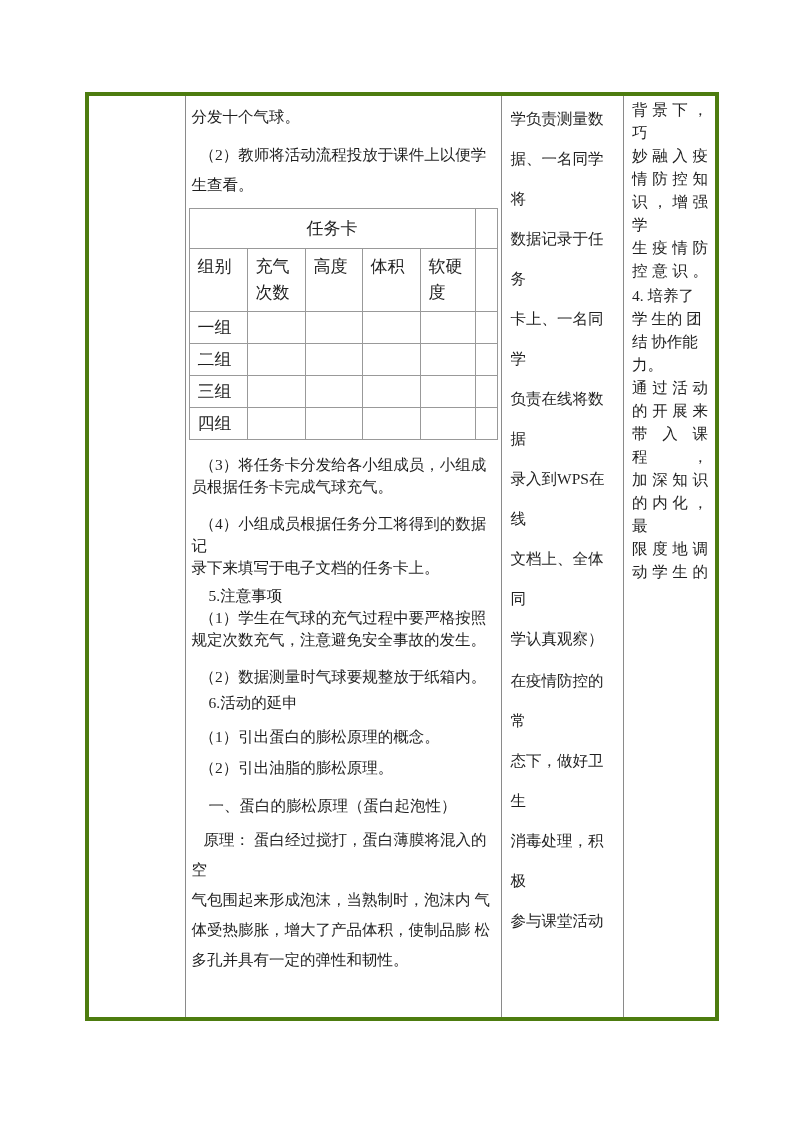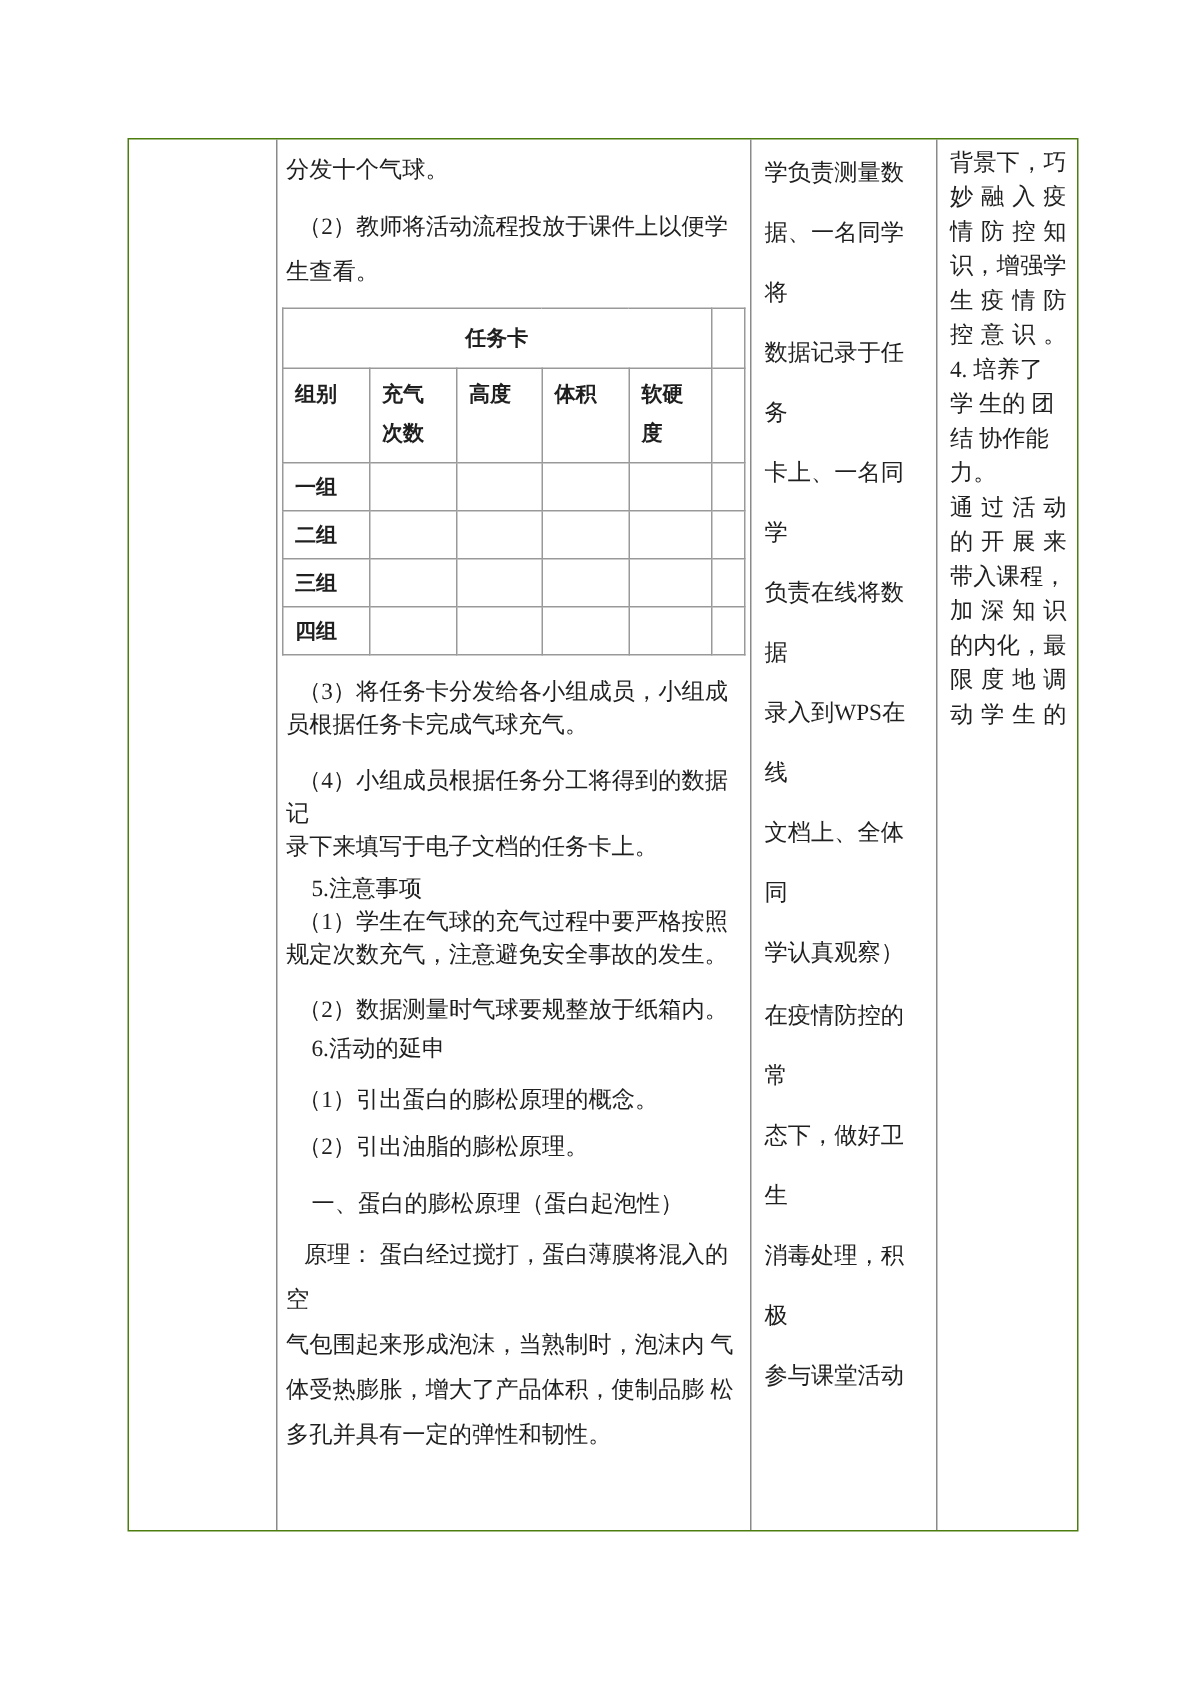--- a/index.html
+++ b/index.html
@@ -8,21 +8,21 @@
     width:793px;height:1122px;
     background:#ffffff;
     font-family:"Liberation Serif","DejaVu Serif",serif;
     color:#1f1f1f;
     overflow:hidden;
   }
   .doc-table{
     position:absolute;
     left:85px;top:92px;
     width:634px;height:929px;
-    border:1px solid #4d7c0f;
+    border:4px solid #4d7c0f;
     display:flex;
     box-sizing:border-box;
     background:#ffffff;
   }
   .cell{box-sizing:border-box;height:100%;}
   .cell + .cell{border-left:1px solid #8a8a8a;}
   .cell-blank{width:98px;}
   .cell-activity{width:316px;padding:6px 8px 0 6px;}
   .cell-students{width:125px;padding:3px 8px 0 9px;}
   .cell-eval{width:94px;padding:4px 7px 0 8px;}
@@ -46,41 +46,40 @@
   .cell-activity .p10{margin-top:9px;text-indent:8px;}
   .cell-activity .p11{margin-top:14px;line-height:25px;text-indent:17px;}
   .cell-activity .p12{margin-top:7px;line-height:30px;text-indent:12px;}
 
   
   .task-table{
     border-collapse:collapse;
     table-layout:fixed;
     margin:8px 0 0 -3px;
     width:308px;
-    font-size:14px;
-    font-weight:bold;
+    font-size:17px;
   }
   .task-table td{
     border:1px solid #999999;
     padding:0;
     box-sizing:border-box;
     background:#ffffff;
   }
   .tt-title td{height:40px;text-align:center;vertical-align:middle;}
   .tt-head td{height:63px;vertical-align:top;padding:5px 0 0 8px;line-height:26px;white-space:pre-line;}
   .tt-row td{height:32px;vertical-align:middle;padding-left:8px;}
 
   
   .cell-students .para{line-height:40px;}
   .cell-students .s1{margin-top:0;}
   .cell-students .s2{margin-top:2px;}
 
   
   .cell-eval .para{line-height:23px;}
-  .cell-eval .e1{text-align:justify;text-align-last:justify;}
+  .cell-eval .e1{text-align:justify;text-align-last:justify;font-family:Liberation Mono, monospace;}
   .cell-eval .e2{}
   .cell-eval .e3{text-align:justify;text-align-last:justify;}
 </style>
 </head>
 <body>
 
 <div class="page">
   <div class="doc-table">
 
     <div class="cell cell-blank"></div>

